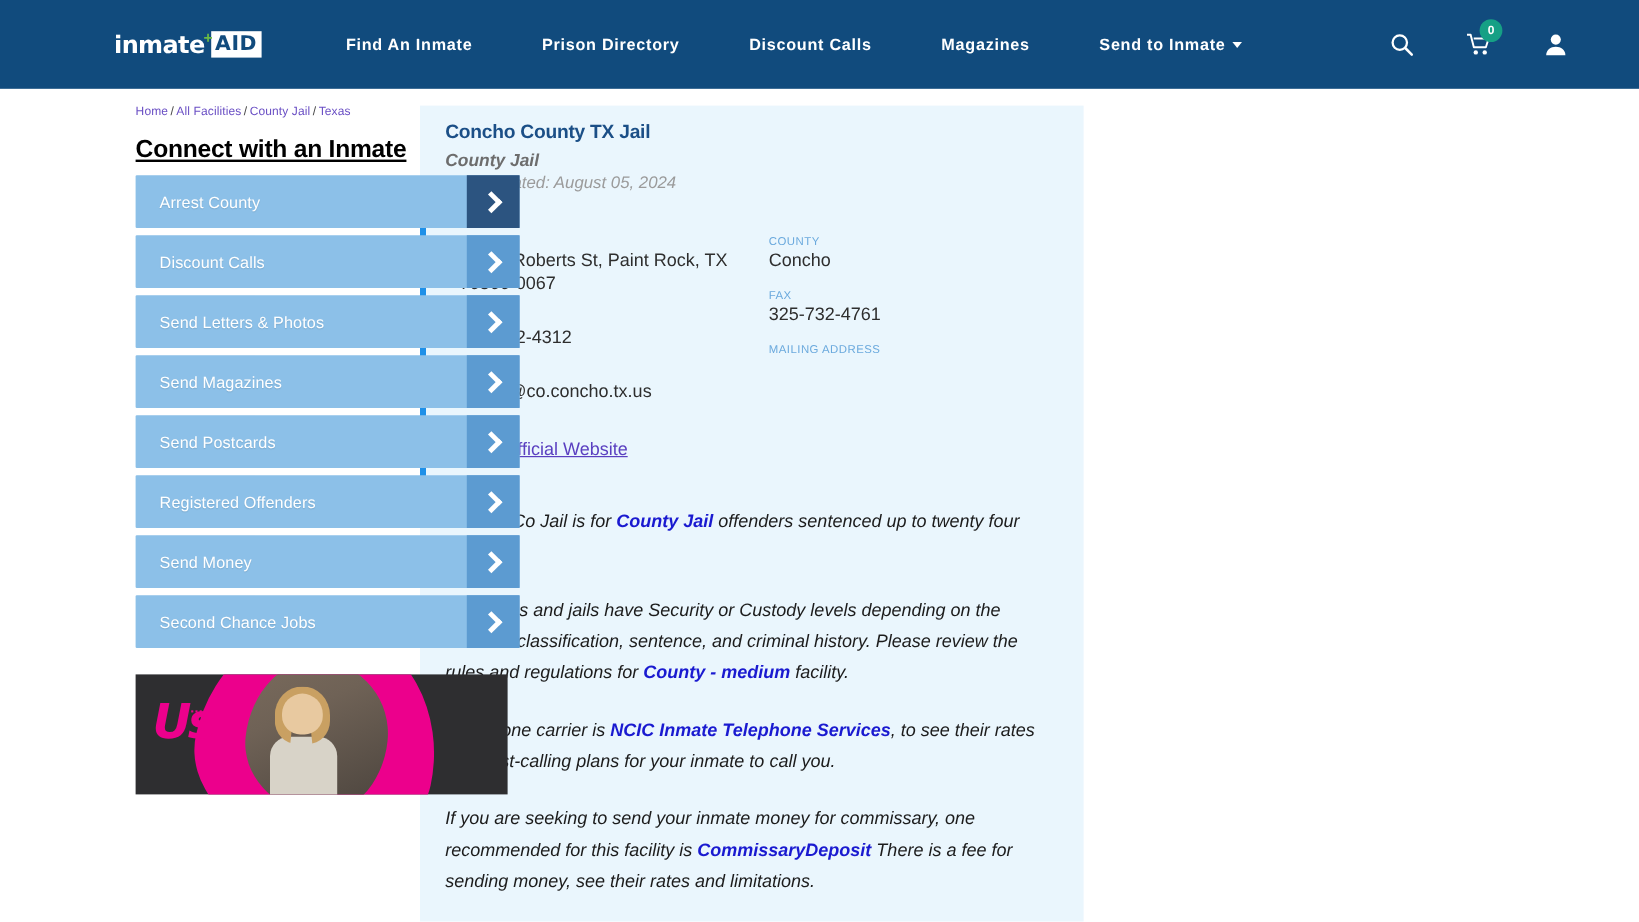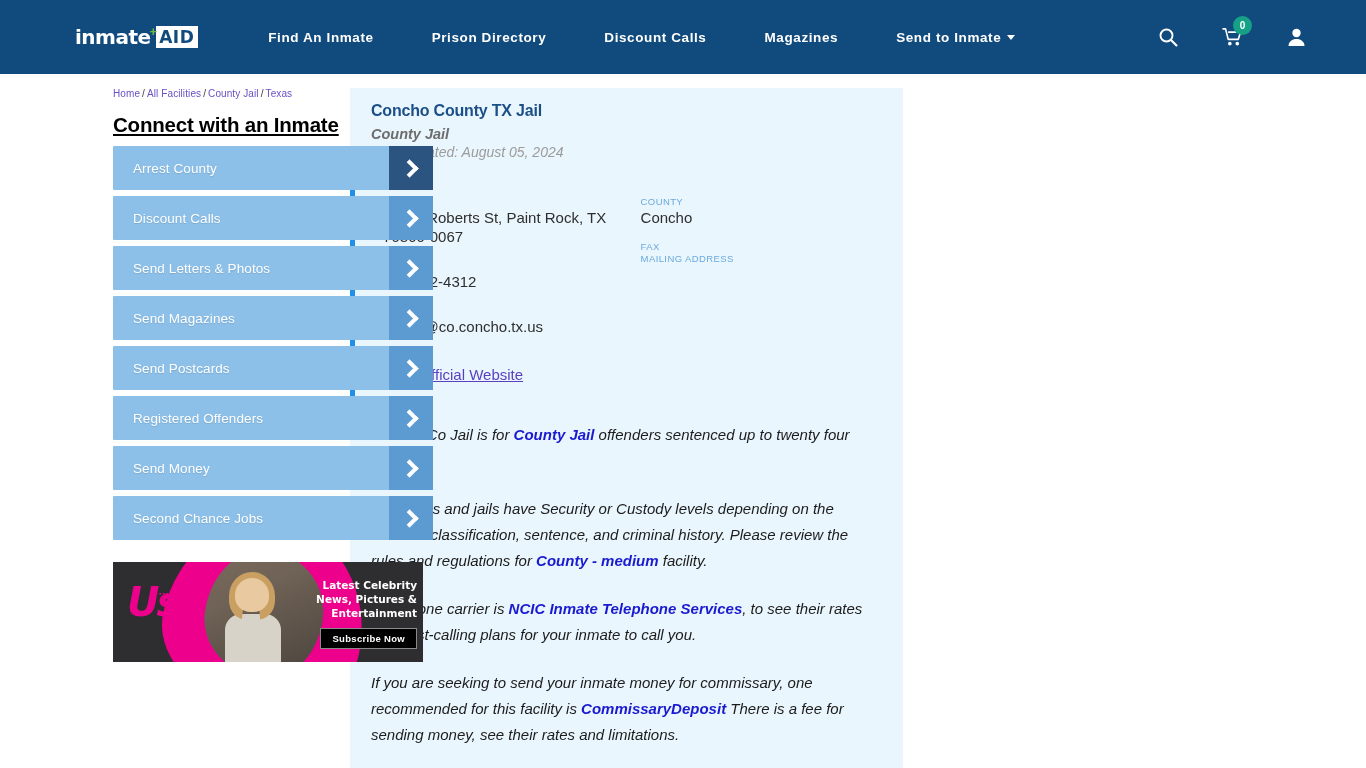--- a/index.html
+++ b/index.html
@@ -13,20 +13,21 @@
   }
 
   
   .header {
     height: 74px;
     background: #0f4c81;
     background: #114b7d;
     display: flex;
     align-items: center;
     position: relative;
+    padding-left: 20px;
   }
   .header-inner {
     width: 100%;
     display: flex;
     align-items: center;
     padding: 0 60px 0 75px;
   }
   .logo {
     display: flex;
     align-items: center;
@@ -474,24 +475,20 @@
     </div>
 
     <div class="ad-banner">
       <div class="ad-swoosh"></div>
       <div class="ad-swoosh2"></div>
       <div class="ad-body"></div>
       <div class="ad-hair"></div>
       <div class="ad-person"></div>
       <div class="ad-logo">Us</div>
       <div class="ad-dots">▪▪▪▪</div>
-      <div class="ad-right">
-        <div class="ad-tag">Latest Celebrity News, Pictures &amp; Entertainment</div>
-        <div class="ad-cta">Subscribe Now</div>
-      </div>
     </div>
   </div>
 
   <div class="main">
 
     <div class="main-head">
       <div class="facility-name">Concho County TX Jail</div>
       <div class="facility-type">County Jail</div>
       <div class="facility-updated">Last Updated: August 05, 2024</div>
     </div>
@@ -503,20 +500,21 @@
         <div class="info-label">PHONE</div>
         <div class="info-value">325-732-4312</div>
         <div class="info-label">EMAIL</div>
         <div class="info-value">sheriff@co.concho.tx.us</div>
         <a class="info-link">View Official Website</a>
       </div>
       <div class="info-col right">
         <div class="info-label">COUNTY</div>
         <div class="info-value">Concho</div>
         <div class="info-label">FAX</div>
+        <div class="info-value">325-732-4761</div>
         <div class="info-label">MAILING ADDRESS</div>
       </div>
     </div>
 
     <div class="body-copy">
       <p>Concho Co Jail is for <a>County Jail</a> offenders sentenced up to twenty four months.</p>
       <p>All prisons and jails have Security or Custody levels depending on the inmate’s classification, sentence, and criminal history. Please review the rules and regulations for <a>County - medium</a> facility.</p>
       <p>The phone carrier is <a>NCIC Inmate Telephone Services</a>, to see their rates and best-calling plans for your inmate to call you.</p>
       <p>If you are seeking to send your inmate money for commissary, one recommended for this facility is <a>CommissaryDeposit</a> There is a fee for sending money, see their rates and limitations.</p>
     </div>

